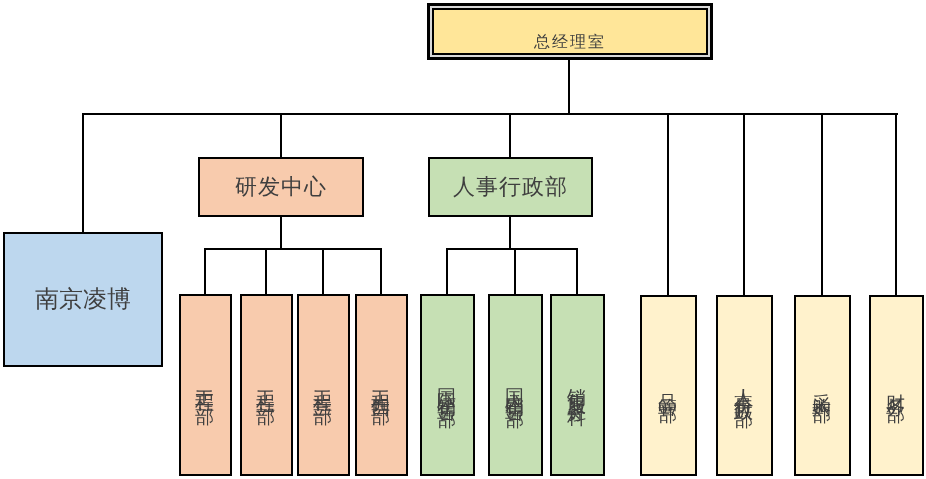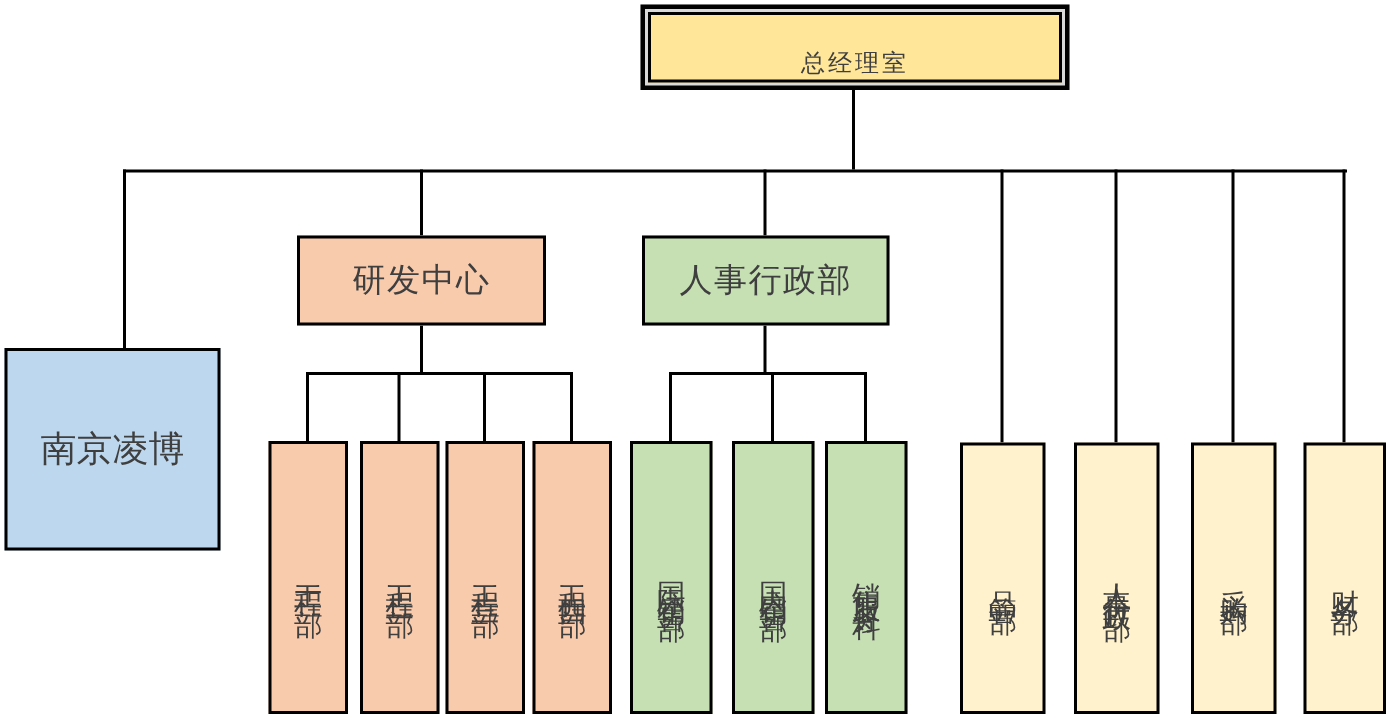--- a/index.html
+++ b/index.html
@@ -50,21 +50,21 @@
     border: 2px solid var(--line-color, #000000);
     background: var(--root-fill, #FFE699);
     display: flex;
     align-items: flex-end;
     justify-content: center;
     font-size: 16px;
     letter-spacing: 2px;
   }
   .subsidiary {
     left: 3px; top: 232px;
-    width: 144px; height: 135px;
+    width: 160px; height: 135px;
     background: var(--subsidiary-fill, #BDD7EE);
     font-size: 24px;
     line-height: 1.45;
     flex-direction: column;
   }
   .center-rd {
     left: 198px; top: 157px;
     width: 166px; height: 60px;
     background: var(--rd-fill, #F8CBAD);
     font-size: 22px;

